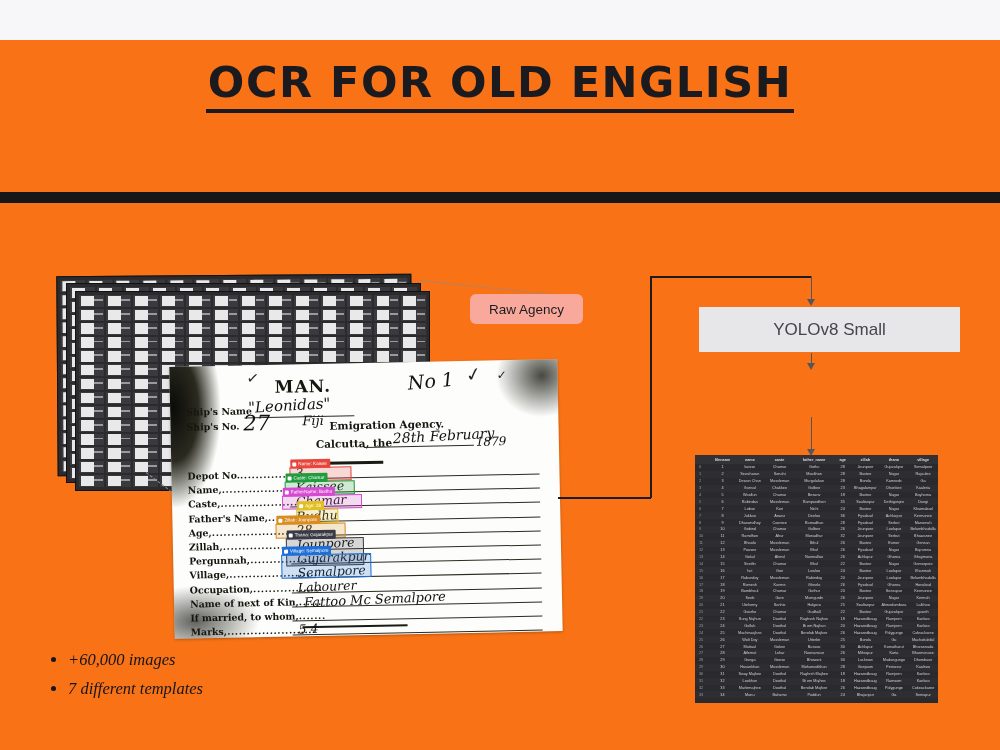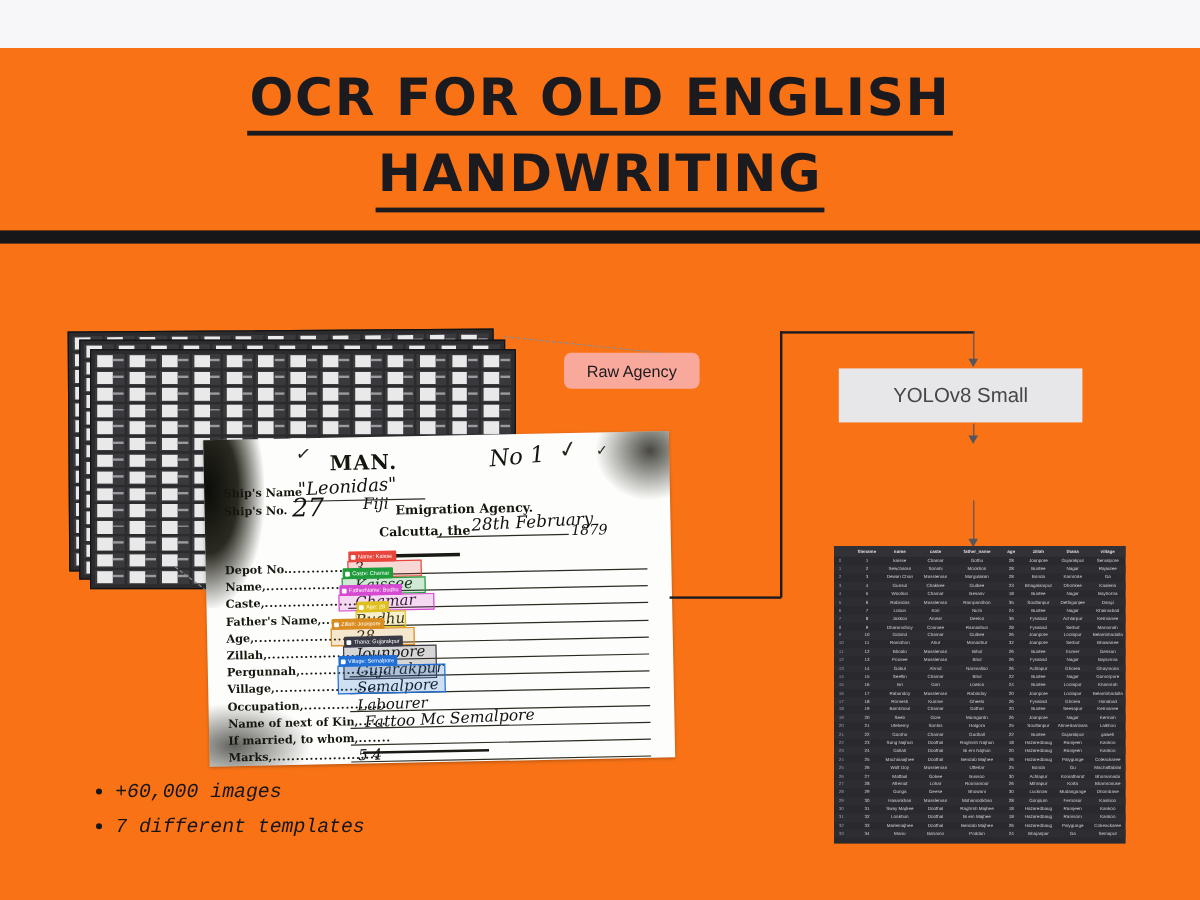--- a/index.html
+++ b/index.html
@@ -126,21 +126,21 @@
   }
   .pill-raw{left:470px;top:254px;width:113px;height:30px;background:#f9a99b;font-size:13.5px;}
   .pill-out{left:668px;top:681px;width:292px;height:30px;background:#dceccd;font-size:14.5px;}
 
   
   .fbox{
     position:absolute;background:#e7e6e8;
     display:flex;align-items:center;justify-content:center;
     font-family:"Liberation Sans", sans-serif;font-size:17px;color:#45454b;
   }
-  .fbox-yolo{left:699px;top:267px;width:203px;height:45px;}
+  .fbox-yolo{left:699px;top:267px;width:261px;height:45px;}
   .fbox-trocr{left:699px;top:331px;width:225px;height:45px;}
 
   
   .conn{position:absolute;background:#55555c;}
   .arrowhead{
     position:absolute;width:0;height:0;
     border-left:4.5px solid transparent;border-right:4.5px solid transparent;
     border-top:7px solid #55555c;
   }
   .conn-dark{background:#1c1c20;}
@@ -168,21 +168,20 @@
   
   .leader{position:absolute;border-top:1px dashed #8a8a90;}
 </style>
 </head>
 <body>
 
 <div id="slide">
 
   <div class="title-block">
     <div class="title-line l1">OCR for Old English</div><br>
-    <div class="title-line l2">Handwriting</div>
   </div>
   <div class="hrule"></div>
 
   <div class="stack">
     <div class="sheet sheet1" id="sheet1">
         <div class="thumb">
           <i></i>
           <b></b>
         </div>
         <div class="thumb">
@@ -2460,22 +2459,22 @@
         </div>
         <div class="bbox" style="left: 113px; top: 174px; width: 78px; height: 28px; border: 1px solid rgb(58, 58, 70); background: rgba(58, 58, 70, 0.2);">
           <span class="tag" style="background: rgb(58, 58, 70);"><span class="chk"></span>Thana: Gujarakpur</span>
         </div>
         <div class="bbox" style="left: 108px; top: 190px; width: 90px; height: 24px; border: 1px solid rgb(31, 111, 214); background: rgba(31, 111, 214, 0.2);">
           <span class="tag" style="background: rgb(31, 111, 214);"><span class="chk"></span>Village: Semalpore</span>
         </div>
       </div>
   </div>
 
-  <ul id="bullets" style="position:absolute;left:74px;top:606px;margin:0;padding-left:22px;
-      font-family:Liberation Mono, monospace;font-style:italic;font-size:16.5px;color:#15151a;line-height:1.75;">
+  <ul id="bullets" style="position:absolute;left:46px;top:606px;margin:0;padding-left:22px;
+      font-family:Liberation Serif, serif;font-style:italic;font-size:16.5px;color:#15151a;line-height:1.75;">
       <li>+60,000 images</li>
       <li>7 different templates</li>
     </ul>
 
   <div class="pill pill-raw">Raw Agency</div>
 
   <div class="conn conn-dark" style="left:650px;top:236px;width:1.6px;height:222px;"></div>
   <div class="conn conn-dark" style="left:650px;top:236px;width:162px;height:1.6px;"></div>
   <div class="conn conn-dark" style="left:558px;top:457px;width:93px;height:1.6px;"></div>
   <div class="conn" style="left:811px;top:236px;width:1.4px;height:25px;"></div>

